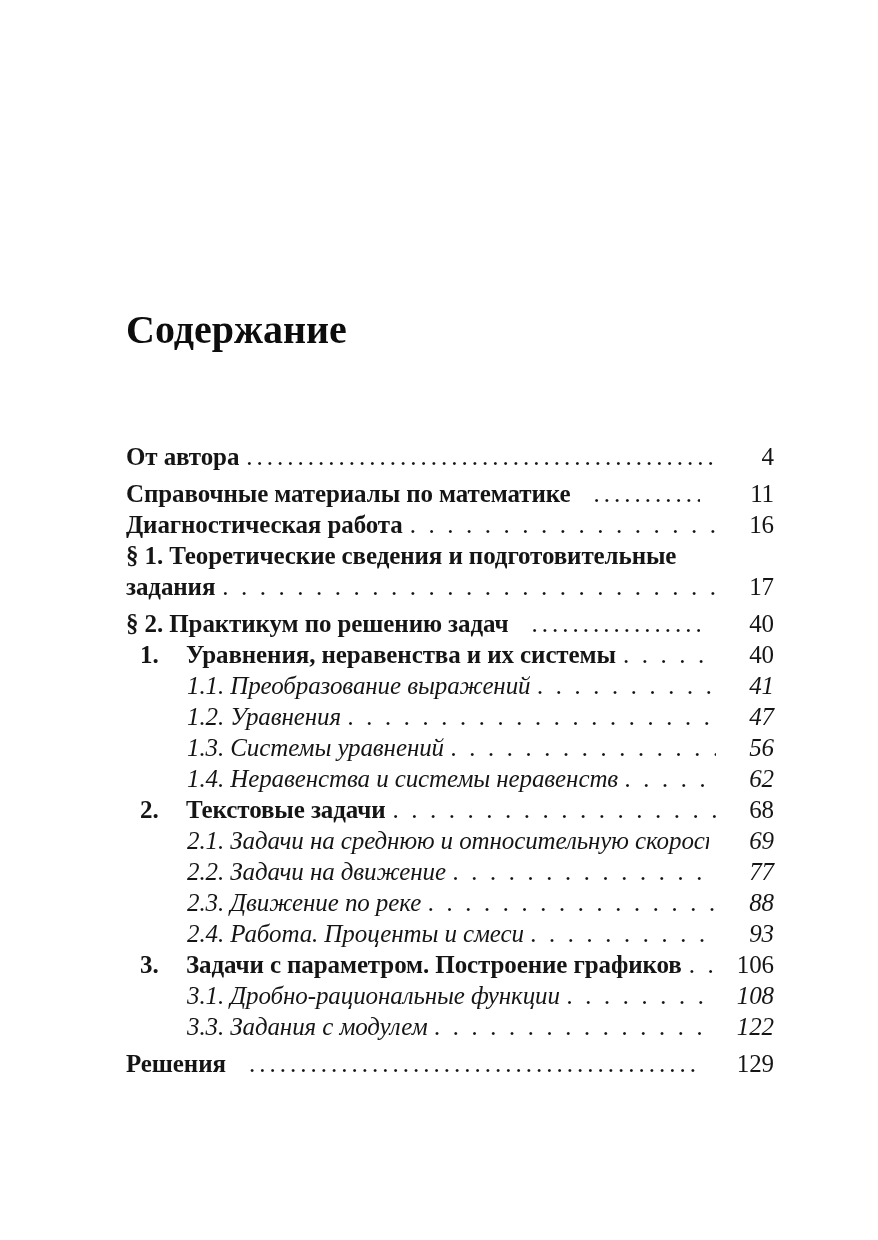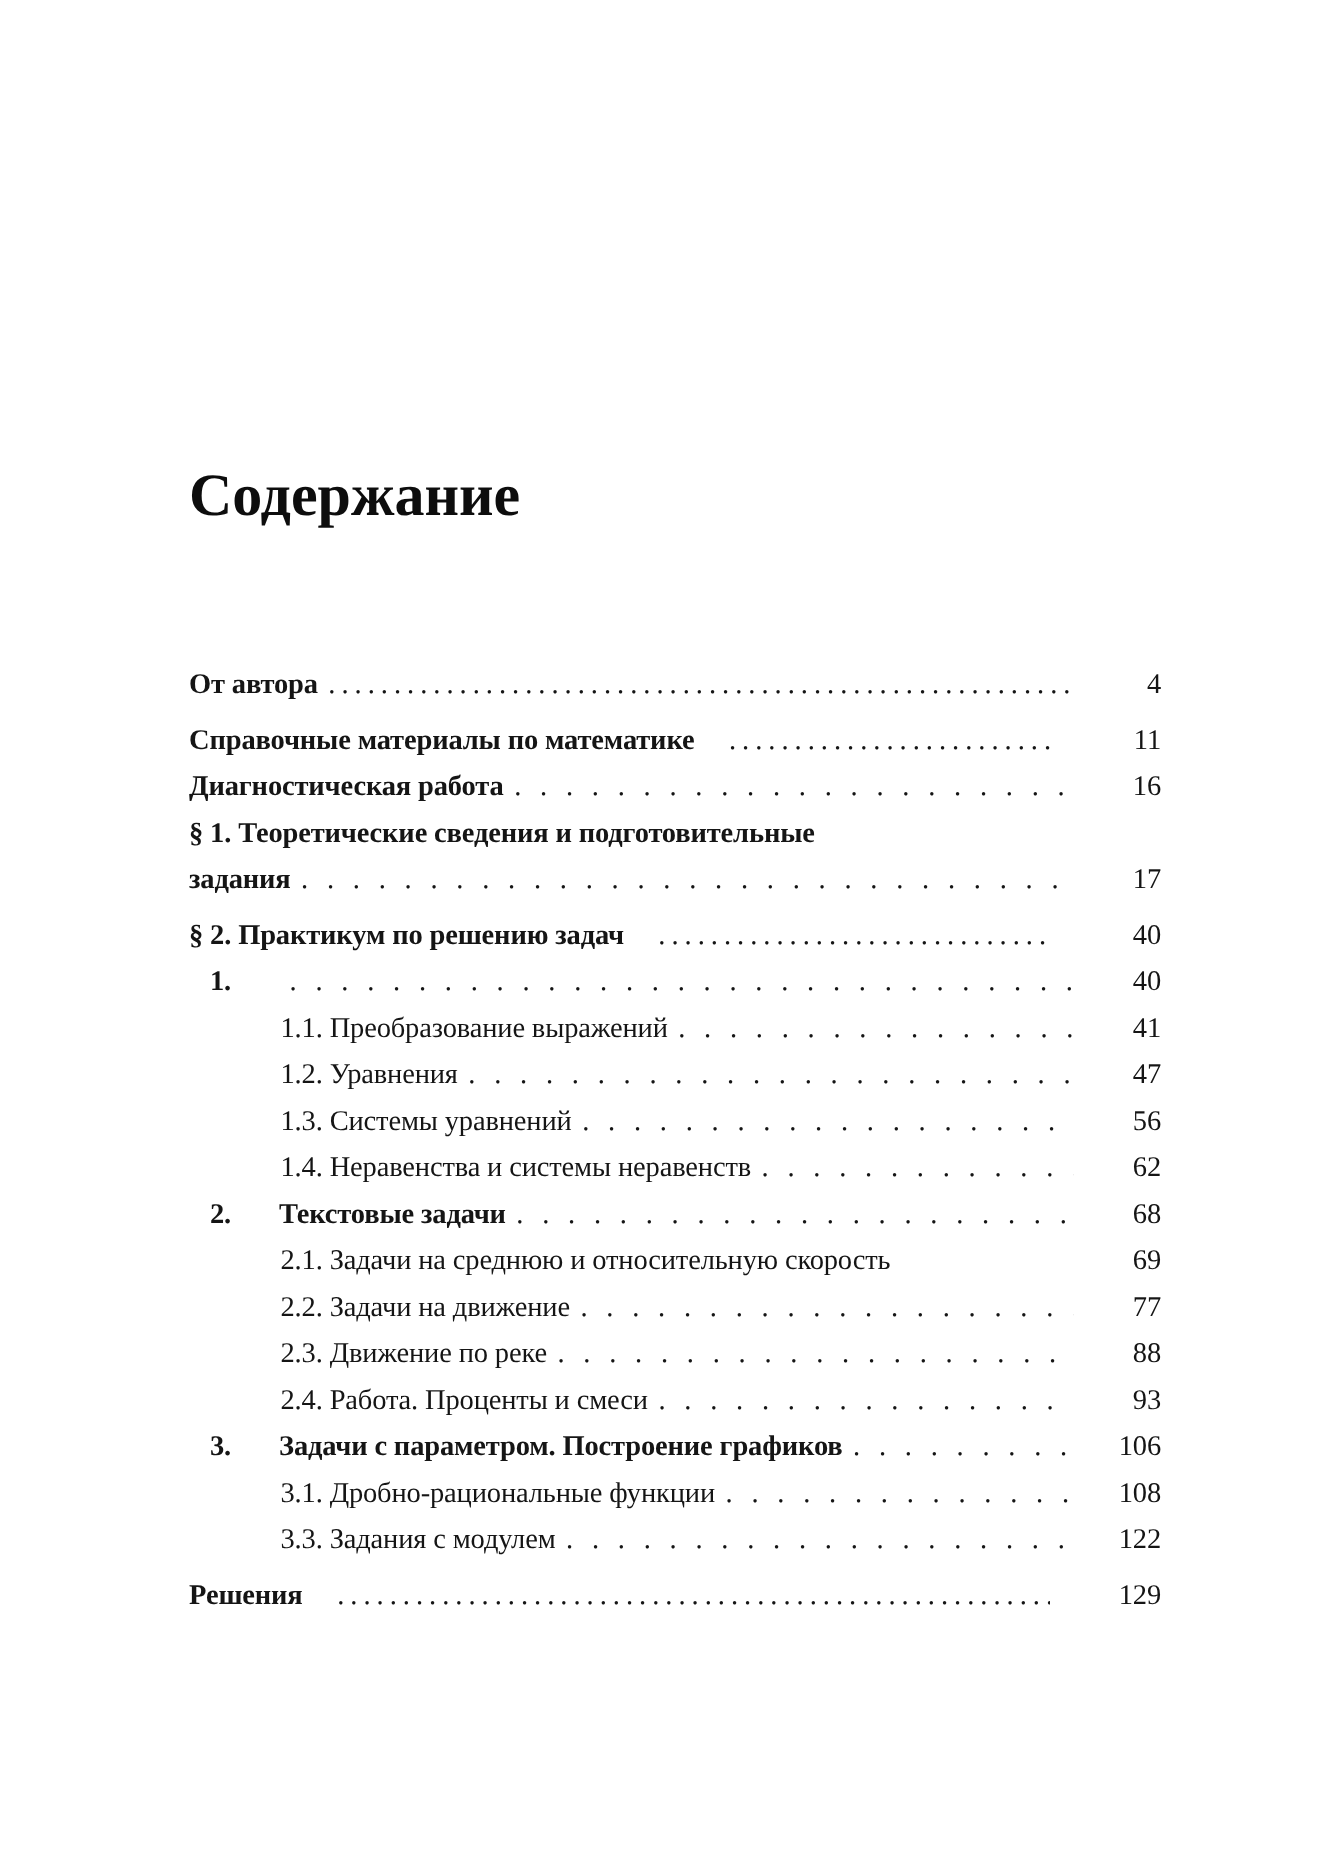--- a/index.html
+++ b/index.html
@@ -24,30 +24,30 @@
     font-size: 40px;
     line-height: 48px;
     font-weight: bold;
     margin: 0 0 87px 0;
     color: #0d0d0d;
   }
   .toc { width: 100%; }
   .toc-row {
     display: flex;
     align-items: center;
-    font-size: 19px;
+    font-size: 25px;
     line-height: 31px;
     letter-spacing: -0.1px;
   }
   .toc-row.gap { margin-top: 6px; gap: 16px; }
   .toc-row.bold .label,
   .toc-row.bold .num { font-weight: bold; }
   .indent-0 { padding-left: 0; }
   .indent-1 { padding-left: 14px; }
-  .indent-2 { padding-left: 61px; }
+  .indent-2 { padding-left: 61px; font-style: italic; }
   .num { flex: 0 0 46px; }
   .label {
     white-space: nowrap;
     flex: 0 1 auto;
     min-width: 0;
     overflow: hidden;
   }
   .leader {
     flex: 1 1 0;
     min-width: 0;
@@ -104,20 +104,21 @@
           <span class="leader spaced"></span>
           <span class="page-num">17</span>
         </div>
         <div class="toc-row indent-0 bold gap">
           <span class="label">§ 2. Практикум по решению задач</span>
           <span class="leader dense"></span>
           <span class="page-num">40</span>
         </div>
         <div class="toc-row indent-1 bold">
           <span class="num">1.</span>
+          <span class="label">Уравнения, неравенства и их системы</span>
           <span class="leader spaced"></span>
           <span class="page-num">40</span>
         </div>
         <div class="toc-row indent-2">
           <span class="label">1.1. Преобразование выражений</span>
           <span class="leader spaced"></span>
           <span class="page-num">41</span>
         </div>
         <div class="toc-row indent-2">
           <span class="label">1.2. Уравнения</span>

